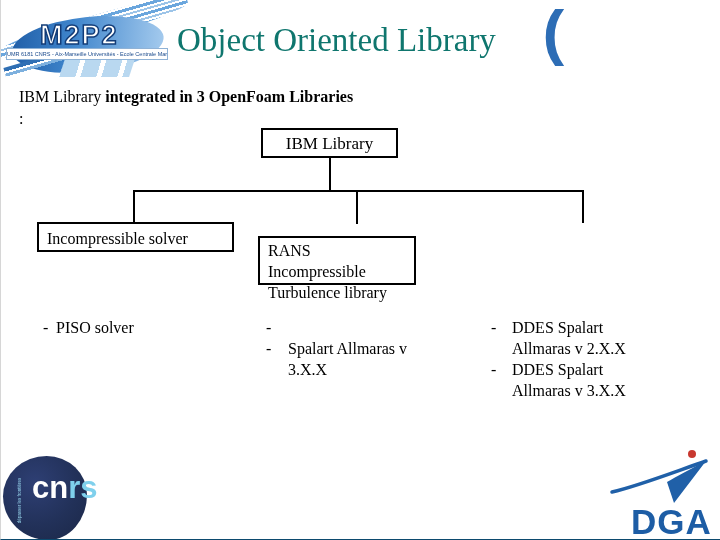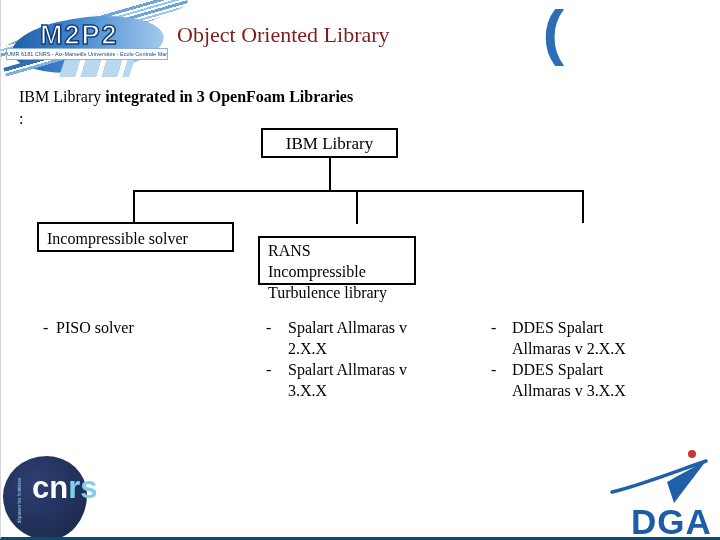--- a/index.html
+++ b/index.html
@@ -1,23 +1,23 @@
 <!DOCTYPE html>
 <html><head>
 <meta charset="utf-8">
 <style>
   html,body{margin:0;padding:0;background:#fff;}
   *{box-sizing:border-box;}
   #slide{
     position:relative;width:720px;height:540px;background:#ffffff;overflow:hidden;
     font-family:"Liberation Serif",serif;color:#000;
-    border-left:1px solid #d6d6d6;border-bottom:3px solid #0c4a6e;
+    border-left:1px solid #d6d6d6;border-bottom:1px solid #0c4a6e;
   }
   
-  .slide-title{position:absolute;left:176px;top:22px;font-size:22px;line-height:1.15;color:#7f1d1d;white-space:nowrap;}
+  .slide-title{position:absolute;left:176px;top:22px;font-size:33px;line-height:1.15;color:#0f766e;white-space:nowrap;}
   
   .intro{position:absolute;left:18px;top:86px;font-size:16px;line-height:22px;}
   .intro .b{font-weight:bold;}
   
   .tbox{position:absolute;border:2px solid #000;background:#fff;font-size:16px;line-height:21px;padding:2px 6px;}
   .root-box{left:260px;top:128px;width:137px;height:30px;text-align:center;font-size:17px;line-height:24px;}
   .box-left{left:36px;top:222px;width:197px;height:30px;line-height:25px;padding-left:8px;}
   .box-mid{left:257px;top:236px;width:158px;height:49px;padding:2px 8px;}
   .box-right{left:483px;top:223px;width:195px;height:50px;padding:2px 8px;}
   .line{position:absolute;background:#000;}
@@ -115,21 +115,20 @@
   <div class="blist list-left">
     <div class="item">
       <span class="dash">-</span>
       <span class="btxt">PISO solver</span>
     </div>
   </div>
 
   <div class="blist list-mid">
     <div class="item">
       <span class="dash">-</span>
-      <span class="btxt">Spalart Allmaras v 2.X.X</span>
     </div>
     <div class="item">
       <span class="dash">-</span>
       <span class="btxt">Spalart Allmaras v 3.X.X</span>
     </div>
   </div>
 
   <div class="blist list-right">
     <div class="item">
       <span class="dash">-</span>

